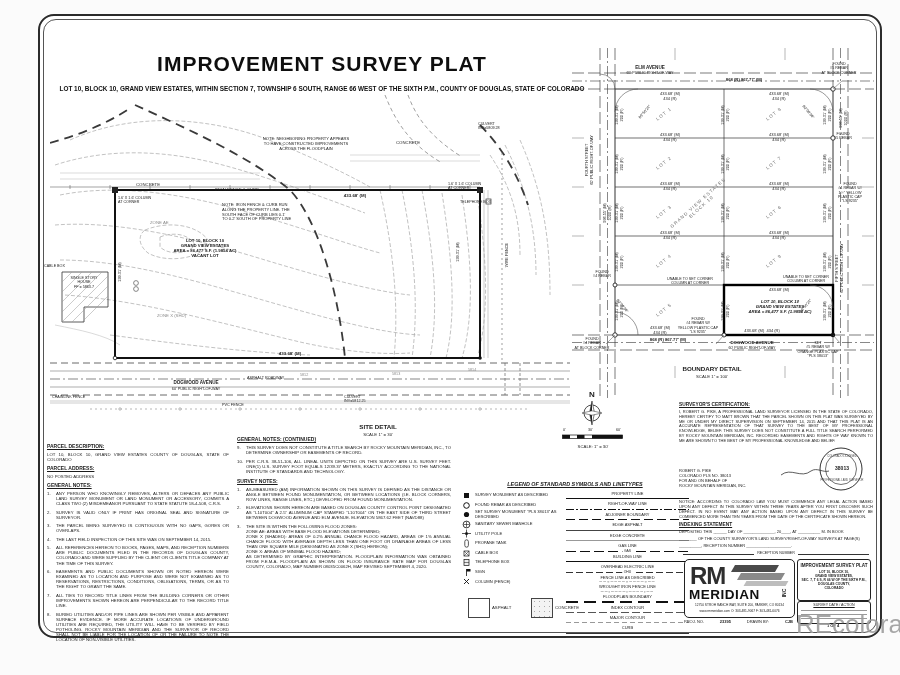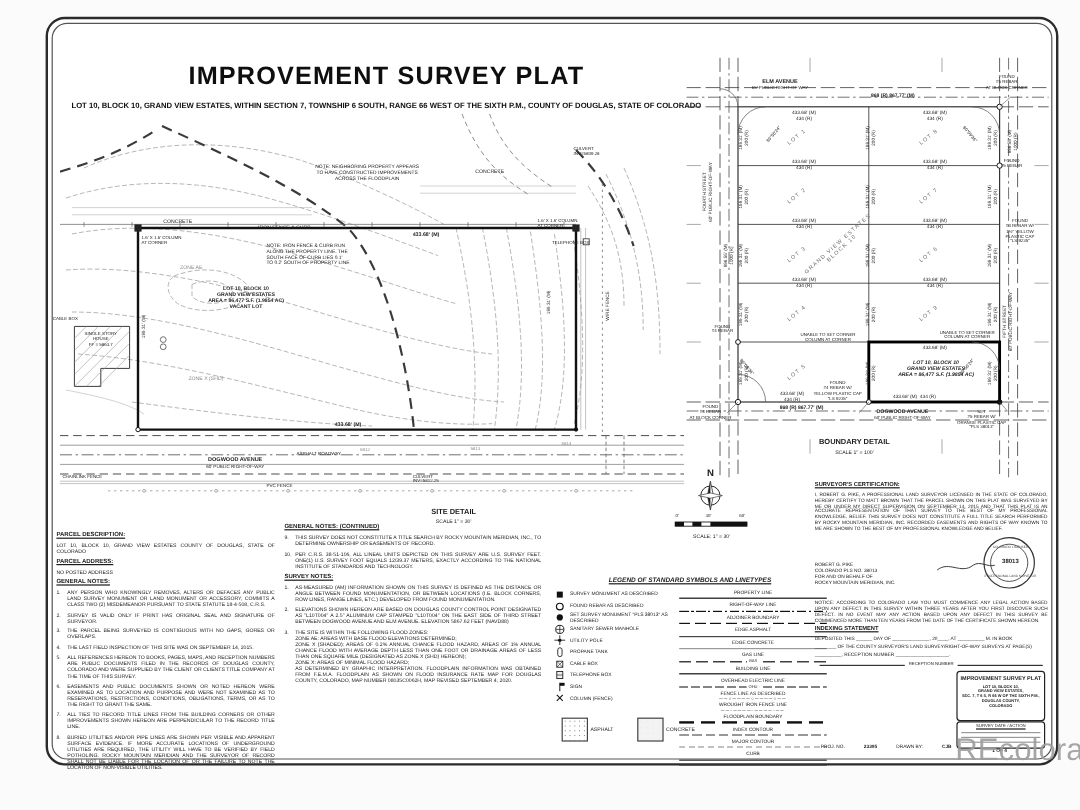--- a/index.html
+++ b/index.html
@@ -765,20 +765,30 @@
     <p class="idx">________ OF THE COUNTY SURVEYOR'S LAND SURVEY/RIGHT-OF-WAY SURVEYS AT PAGE(S)</p>
     <p class="idx">__________, RECEPTION NUMBER ____________________.</p>
   </div>
 
   <div class="L" style="left:683px;top:551px;width:186px;display:flex;align-items:center;font-size:3.6px;">
     <span style="flex:1;border-bottom:0.8px solid #333;height:3px;"></span>
     <span style="padding:0 3px;">RECEPTION NUMBER</span>
     <span style="flex:1;border-bottom:0.8px solid #333;height:3px;"></span>
   </div>
 
+  <div class="tb-box" style="left:684px;top:559px;width:109px;height:57px;">
+    <div class="rm-rm">RM</div>
+    <div class="swoosh" style="left:48px;top:5px;width:44px;height:7px;background:#4a4a4a;"></div>
+    <div class="swoosh" style="left:54px;top:13px;width:44px;height:7px;background:#8a8a8a;"></div>
+    <div class="swoosh" style="left:60px;top:21px;width:42px;height:5px;background:#bdbdbd;"></div>
+    <div class="rm-meridian">MERIDIAN</div>
+    <div class="rm-inc">INC</div>
+    <div class="rm-addr">12750 STROH RANCH WAY, SUITE 200, PARKER, CO 80134</div>
+    <div class="rm-web">www.rmmeridian.com     O: 303-481-9067     F: 303-481-6076</div>
+  </div>
   <div class="L" style="left:684px;top:620px;width:109px;display:flex;justify-content:space-between;font-size:4px;">
     <span>PROJ. NO.</span>
     <span class="b">23395</span>
     <span>DRAWN BY:</span>
     <span class="b">CJB</span>
   </div>
 
   <div class="tb-thin" style="left:797px;top:559px;width:72px;height:40px;border-radius:3px;">
     <div class="L ctr b" style="left:36px;top:3px;font-size:4.6px;white-space:nowrap;position:absolute;">IMPROVEMENT SURVEY PLAT</div>
     <div class="L ctr b" style="left:36px;top:11px;width:70px;font-size:3.3px;position:absolute;">LOT 10, BLOCK 10,

